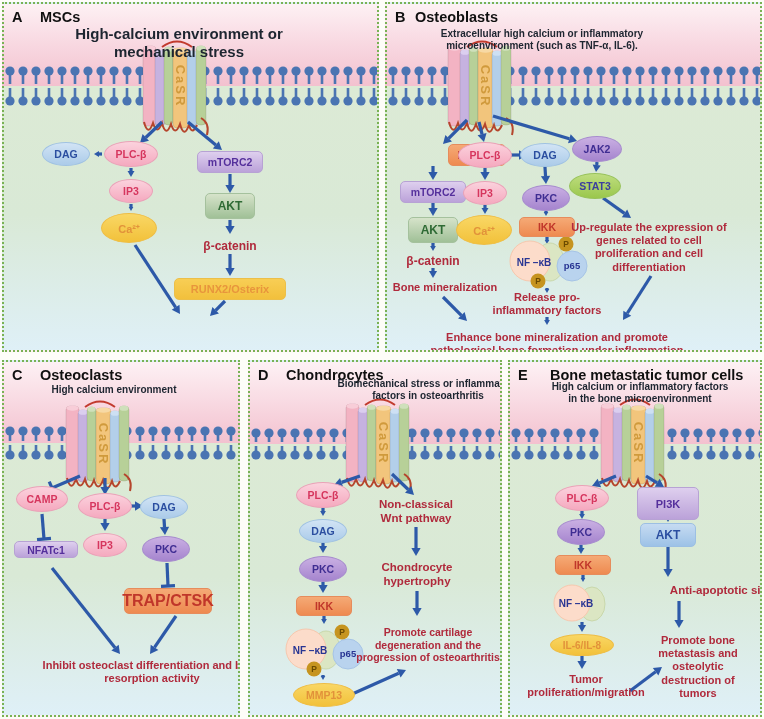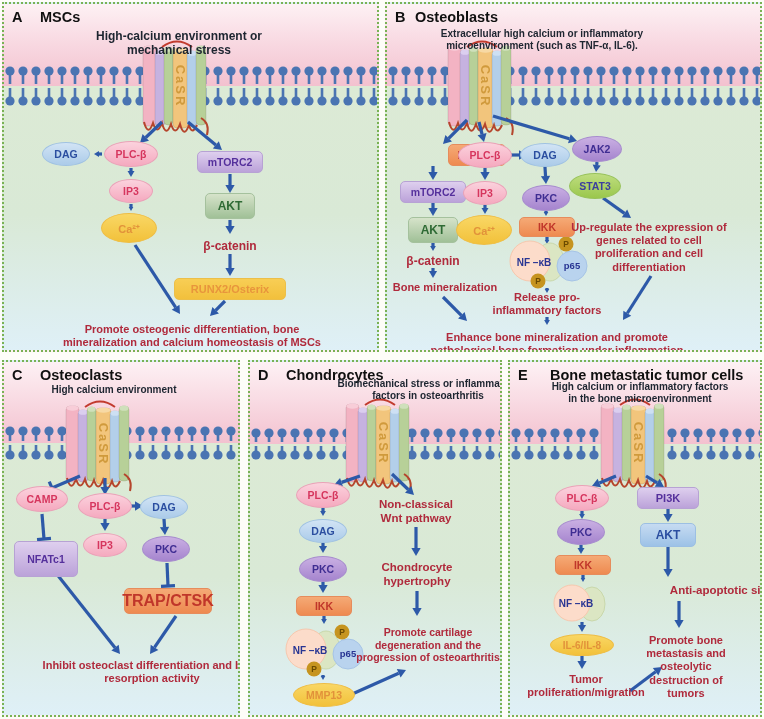--- a/index.html
+++ b/index.html
@@ -185,32 +185,30 @@
           <line x1="226" y1="216" x2="226" y2="222" stroke="#2d59a8" stroke-width="3.2"></line>
           <polygon points="226,230 221.36,222 230.64,222" fill="#2d59a8"></polygon>
           <line x1="226" y1="250" x2="226" y2="264" stroke="#2d59a8" stroke-width="3.2"></line>
           <polygon points="226,272 221.36,264 230.64,264" fill="#2d59a8"></polygon>
           <line x1="221" y1="297" x2="211.65685424949237" y2="306.34314575050763" stroke="#2d59a8" stroke-width="3.2"></line>
           <polygon points="206,312 208.37587878478678,303.06217028580204 214.93782971419796,309.6241212152132" fill="#2d59a8"></polygon>
         </g>
       </svg>
       <div class="plabel" style="left: 8px; top: 5px;">A</div>
       <div class="ptitle" style="left: 36px; top: 5px;">MSCs</div>
-      <div class="tblock t-dark" style="left: 175px; top: 39px; font-size: 12px;">High-calcium environment or
+      <div class="tblock t-dark" style="left: 175px; top: 39px; font-size: 15px;">High-calcium environment or
 mechanical stress</div>
       <div class="node ellipse n-blue" style="left: 38px; top: 138px; width: 48px; height: 24px; font-size: 10.5px;">DAG</div>
       <div class="node ellipse n-pink" style="left: 100px; top: 137px; width: 54px; height: 26px; font-size: 10.5px;">PLC-β</div>
       <div class="node ellipse n-pink" style="left: 105px; top: 175px; width: 44px; height: 24px; font-size: 10.5px;">IP3</div>
       <div class="node ellipse n-gold" style="left: 97px; top: 209px; width: 56px; height: 30px; font-size: 11px;">Ca²⁺</div>
       <div class="node box n-lav" style="left: 193px; top: 147px; width: 66px; height: 22px; font-size: 10.5px;">mTORC2</div>
       <div class="node box n-greenbox" style="left: 201px; top: 189px; width: 50px; height: 26px; font-size: 12px;">AKT</div>
       <div class="tblock t-red" style="left: 226px; top: 242px; font-size: 12px;">β-catenin</div>
       <div class="node box n-goldbox" style="left: 170px; top: 274px; width: 112px; height: 22px; font-size: 11px;">RUNX2/Osterix</div>
-      <div class="tblock t-red" style="left: 188px; top: 332px; font-size: 11px;">Promote osteogenic differentiation, bone
-mineralization and calcium homeostasis of MSCs</div>
     </div>
     <div class="panel" style="left: 385px; top: 2px; width: 377px; height: 350px; background: linear-gradient(rgb(253, 241, 244) 0px, rgb(249, 220, 228) 33px, rgb(243, 193, 207) 82px, rgb(220, 234, 213) 82px, rgb(217, 233, 214) 210px, rgb(223, 240, 248) 350px);">
       <svg class="layer" width="377" height="350" viewBox="0 0 377 350">
         <g fill="#4a74b2" stroke="#4a74b2">
           <circle cx="6" cy="67" r="4.6" stroke="none"></circle>
           <line x1="6" y1="70" x2="6" y2="80" stroke-width="2.6"></line>
           <circle cx="6" cy="97" r="4.6" stroke="none"></circle>
           <line x1="6" y1="94" x2="6" y2="84" stroke-width="2.6"></line>
           <circle cx="19" cy="67" r="4.6" stroke="none"></circle>
           <line x1="19" y1="70" x2="19" y2="80" stroke-width="2.6"></line>
@@ -533,21 +531,21 @@
           <line x1="48" y1="206" x2="111.03811532773766" y2="285.72467526743293" stroke="#2d59a8" stroke-width="3.2"></line>
           <polygon points="116,292 107.39842698284875,288.6025683773451 114.67780367262657,282.84678215752075" fill="#2d59a8"></polygon>
           <line x1="172" y1="254" x2="150.5174713247359" y2="285.39754191000134" stroke="#2d59a8" stroke-width="3.2"></line>
           <polygon points="146,292 146.6880456325367,282.7774085416545 154.34689701693512,288.0176752783482" fill="#2d59a8"></polygon>
         </g>
       </svg>
       <div class="plabel" style="left: 8px; top: 5px;">C</div>
       <div class="ptitle" style="left: 36px; top: 5px;">Osteoclasts</div>
       <div class="tblock t-dark" style="left: 110px; top: 28px; font-size: 10px;">High calcium environment</div>
       <div class="node ellipse n-pink" style="left: 12px; top: 124px; width: 52px; height: 26px; font-size: 10.5px;">CAMP</div>
-      <div class="node box n-lav" style="left: 10px; top: 179px; width: 64px; height: 36px; font-size: 10.5px;">NFATc1</div>
+      <div class="node box n-lav" style="left: 10px; top: 179px; width: 64px; height: 17px; font-size: 10.5px;">NFATc1</div>
       <div class="node ellipse n-pink" style="left: 74px; top: 131px; width: 54px; height: 26px; font-size: 10.5px;">PLC-β</div>
       <div class="node ellipse n-pink" style="left: 79px; top: 171px; width: 44px; height: 24px; font-size: 10.5px;">IP3</div>
       <div class="node ellipse n-blue" style="left: 136px; top: 133px; width: 48px; height: 24px; font-size: 10.5px;">DAG</div>
       <div class="node ellipse n-purple" style="left: 138px; top: 174px; width: 48px; height: 26px; font-size: 10.5px;">PKC</div>
       <div class="node box n-orange" style="left: 120px; top: 226px; width: 88px; height: 26px; font-size: 16px;">TRAP/CTSK</div>
       <div class="tblock t-red" style="left: 120px; top: 310px; font-size: 11px; margin-left: 28px;">Inhibit osteoclast differentiation and bone
 resorption activity</div>
     </div>
     <div class="panel" style="left: 248px; top: 360px; width: 254px; height: 357px; background: linear-gradient(rgb(253, 241, 244) 0px, rgb(249, 220, 228) 37px, rgb(243, 193, 207) 82px, rgb(220, 234, 213) 82px, rgb(217, 233, 214) 214px, rgb(223, 240, 248) 357px);">
       <svg class="layer" width="254" height="357" viewBox="0 0 254 357">
@@ -837,22 +835,22 @@
       <div class="plabel" style="left: 8px; top: 5px;">E</div>
       <div class="ptitle" style="left: 40px; top: 5px;">Bone metastatic tumor cells</div>
       <div class="tblock t-dark" style="left: 130px; top: 31px; font-size: 10px;">High calcium or inflammatory factors
 in the bone microenvironment</div>
       <div class="node ellipse n-pink" style="left: 45px; top: 123px; width: 54px; height: 26px; font-size: 10.5px;">PLC-β</div>
       <div class="node ellipse n-purple" style="left: 47px; top: 157px; width: 48px; height: 26px; font-size: 10.5px;">PKC</div>
       <div class="node box n-orange" style="left: 45px; top: 193px; width: 56px; height: 20px; font-size: 10.5px;">IKK</div>
       <div class="node ellipse n-gold" style="left: 40px; top: 272px; width: 64px; height: 22px; font-size: 10px;">IL-6/IL-8</div>
       <div class="tblock t-red" style="left: 76px; top: 324px; font-size: 11px;">Tumor
 proliferation/migration</div>
-      <div class="node box n-lav" style="left: 127px; top: 125px; width: 62px; height: 22px; font-size: 11px;">PI3K</div>
+      <div class="node box n-lav" style="left: 127px; top: 125px; width: 62px; height: 33px; font-size: 11px;">PI3K</div>
       <div class="node box n-bluebox" style="left: 130px; top: 161px; width: 56px; height: 24px; font-size: 12px;">AKT</div>
       <div class="tblock t-red" style="left: 169px; top: 229px; font-size: 11.5px; margin-left: 48px;">Anti-apoptotic signal</div>
-      <div class="tblock t-red" style="left: 176px; top: 305px; font-size: 11px;">Promote bone
+      <div class="tblock t-red" style="left: 188px; top: 305px; font-size: 11px;">Promote bone
 metastasis and
 osteolytic
 destruction of
 tumors</div>
     </div>
   </div>
 
 </body></html>

